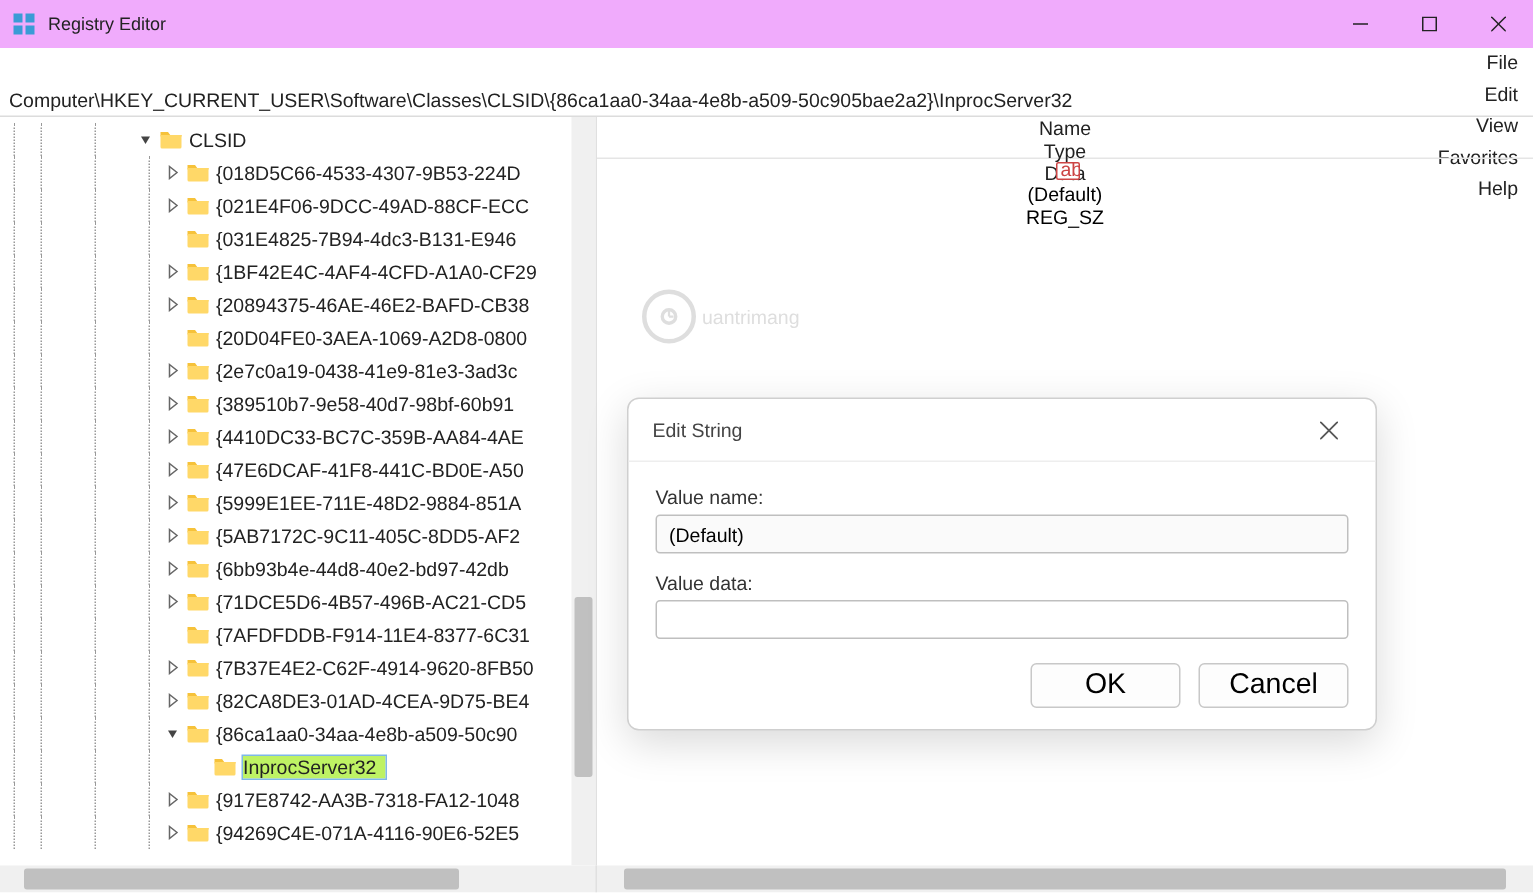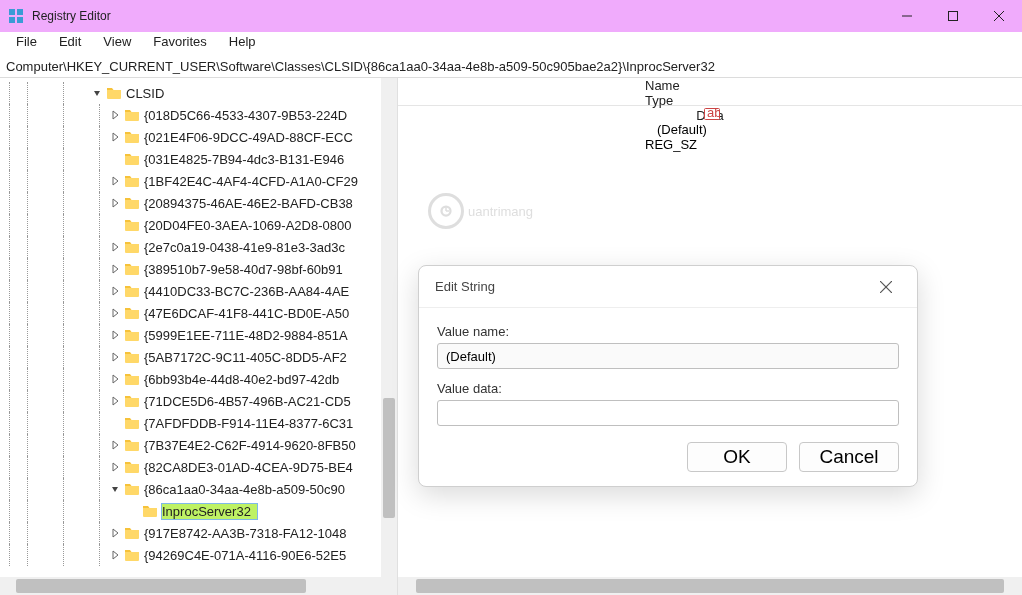--- a/index.html
+++ b/index.html
@@ -7,28 +7,28 @@
 
 
 .titlebar { height: 32px; display: flex; align-items: center; padding-left: 8px; background: #f0abfc; }
 .titlebar .app-icon { width: 16px; height: 16px; margin-right: 8px; display:inline-flex; align-items:center; justify-content:center; }
 .titlebar .title { color: #222; font-size: 12px; }
 .win-controls { margin-left: auto; display: flex; }
 .win-btn { width: 46px; height: 32px; display: flex; align-items: center; justify-content: center; color: #333; }
 .win-btn svg { width: 10px; height: 10px; }
 
 
-.menubar { height: 24px; display: flex; align-items: flex-start; padding-left: 6px; gap: 2px; }
+.menubar { height: 24px; display: flex; align-items: flex-end; padding-left: 6px; gap: 2px; flex-direction: column; }
 .menubar .menu-item { padding: 2px 10px; color: #222; font-size: 13px; }
 
 
 .addressbar { height: 22px; padding: 0 6px; font-size: 13px; color: #222; border-bottom: 1px solid #dcdcdc; display:flex; align-items:center; overflow:hidden; white-space:nowrap; }
 
 
-.main { display: flex; height: calc(595px - 32px - 24px - 22px - 18px); position: relative; }
+.main { display: flex; height: calc(595px - 32px - 24px - 22px - 18px); position: relative; text-align: center; }
 .tree-pane { width: 398px; overflow: hidden; position: relative; border-right: 1px solid #e0e0e0; }
 .tree-pane .tree-scroll { position:absolute; inset:0; padding-top: 4px; }
 .tree-pane .v-scrollbar { position:absolute; right:0; top:0; bottom:0; width:16px; background:#f0f0f0; }
 .tree-pane .v-thumb { position:absolute; left:2px; right:2px; top:320px; height:120px; background:#c0c0c0; border-radius:2px; }
 
 .list-pane { flex: 1; position: relative; }
 .list-header { display:flex; height: 28px; align-items:center; border-bottom: 1px solid #e5e5e5; flex-direction: column; }
 .list-header .col { padding: 0 10px; color:#222; font-size:13px; }
 .col-name { width: 150px; }
 .col-type { width: 150px; }
@@ -323,21 +323,21 @@
             <svg viewBox="0 0 10 10">
               <path d="M3 1 L8 5 L3 9 z" fill="none" stroke="#666" stroke-width="1"></path>
             </svg>
           </span>
           <span class="folder-ico">
             <svg class="folder-svg" viewBox="0 0 16 16">
               <path class="tab" d="M1 3 h5 l1.5 2 H15 v1 H1 z"></path>
               <path class="body" d="M1 5 h14 v8 a1 1 0 0 1 -1 1 H2 a1 1 0 0 1 -1 -1 z"></path>
             </svg>
           </span>
-          <span class="tree-label">{4410DC33-BC7C-236B-AA84-4AE</span>
+          <span class="tree-label">{4410DC33-BC7C-359B-AA84-4AE</span>
         </div>
         <div class="tree-row">
           <div class="indent-lines">
             <div class="vline line"></div>
             <div class="vline line"></div>
             <div class="vline"></div>
             <div class="vline line"></div>
             <div class="vline"></div>
             <div class="vline line"></div>
           </div>

